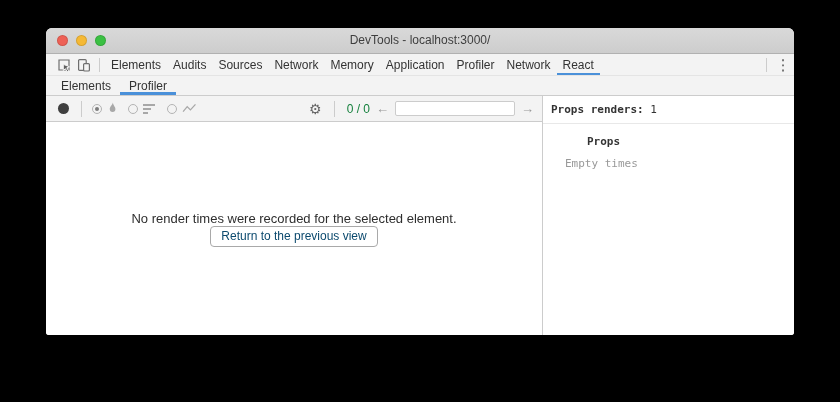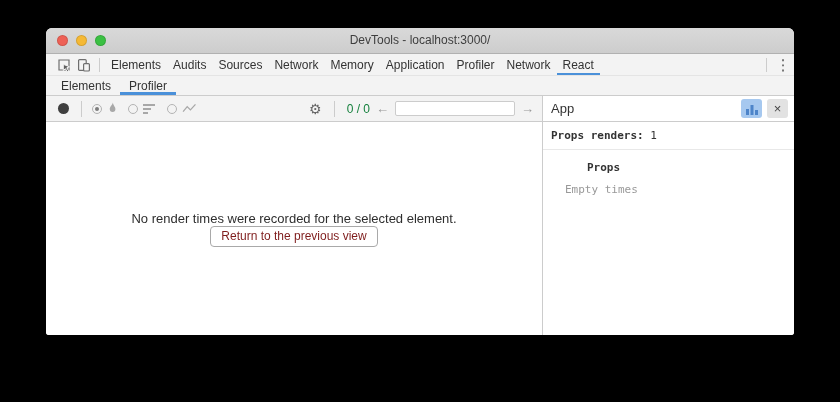--- a/index.html
+++ b/index.html
@@ -79,21 +79,21 @@
     width: 120px; height: 15px; border: 1px solid #ccc; background: #fff;
     border-radius: 2px; font-size: 11px; padding: 0 4px; outline: none; color: #333;
   }
   
   .content {
     flex: 1; background: #fff; display: flex; flex-direction: column;
     align-items: center; justify-content: center; 
   }
   .empty-msg { font-size: 13px; color: #2e2e2e; }
   .return-btn {
-    font-family: "Liberation Sans", sans-serif; font-size: 12px; color: #7f1d1d;
+    font-family: "Liberation Sans", sans-serif; font-size: 12px; color: #0c4a6e;
     background: #fff; border: 1px solid #a9a9a9; border-radius: 4px;
     padding: 2px 10px 3px; cursor: default;
   }
   
   .panel-header {
     height: 26px; flex: none; border-bottom: 1px solid #ccc;
     display: flex; align-items: center; padding: 0 6px 0 8px; background: #fff;
   }
   .panel-title { font-size: 13px; color: #333; }
   .panel-btns { margin-left: auto; display: flex; gap: 5px; }
@@ -223,35 +223,20 @@
           <span class="arrow">→</span>
         </div>
       </div>
       <div class="content">
         <div class="empty-msg">No render times were recorded for the selected element.</div>
         <button class="return-btn">Return to the previous view</button>
       </div>
     </div>
 
     <div class="right-col">
-      <div class="panel-header">
-        <span class="panel-title">App</span>
-        <div class="panel-btns">
-          <span class="chart-btn">
-            <svg width="14" height="14" viewBox="0 0 14 14">
-              <rect x="1" y="7" width="3" height="6" fill="#4d84c9"></rect>
-              <rect x="5.5" y="3" width="3" height="10" fill="#4d84c9"></rect>
-              <rect x="10" y="8" width="3" height="5" fill="#4d84c9"></rect>
-            </svg>
-          </span>
-          <span class="close-btn">
-              <span>×</span>
-            </span>
-        </div>
-      </div>
       <div class="total-row mono">
         <span class="lbl">Props renders:</span>
         <span>1</span>
       </div>
       <div class="props-section mono">
         <div class="props-label">Props</div>
         <div class="props-value">Empty times</div>
       </div>
     </div>
 

